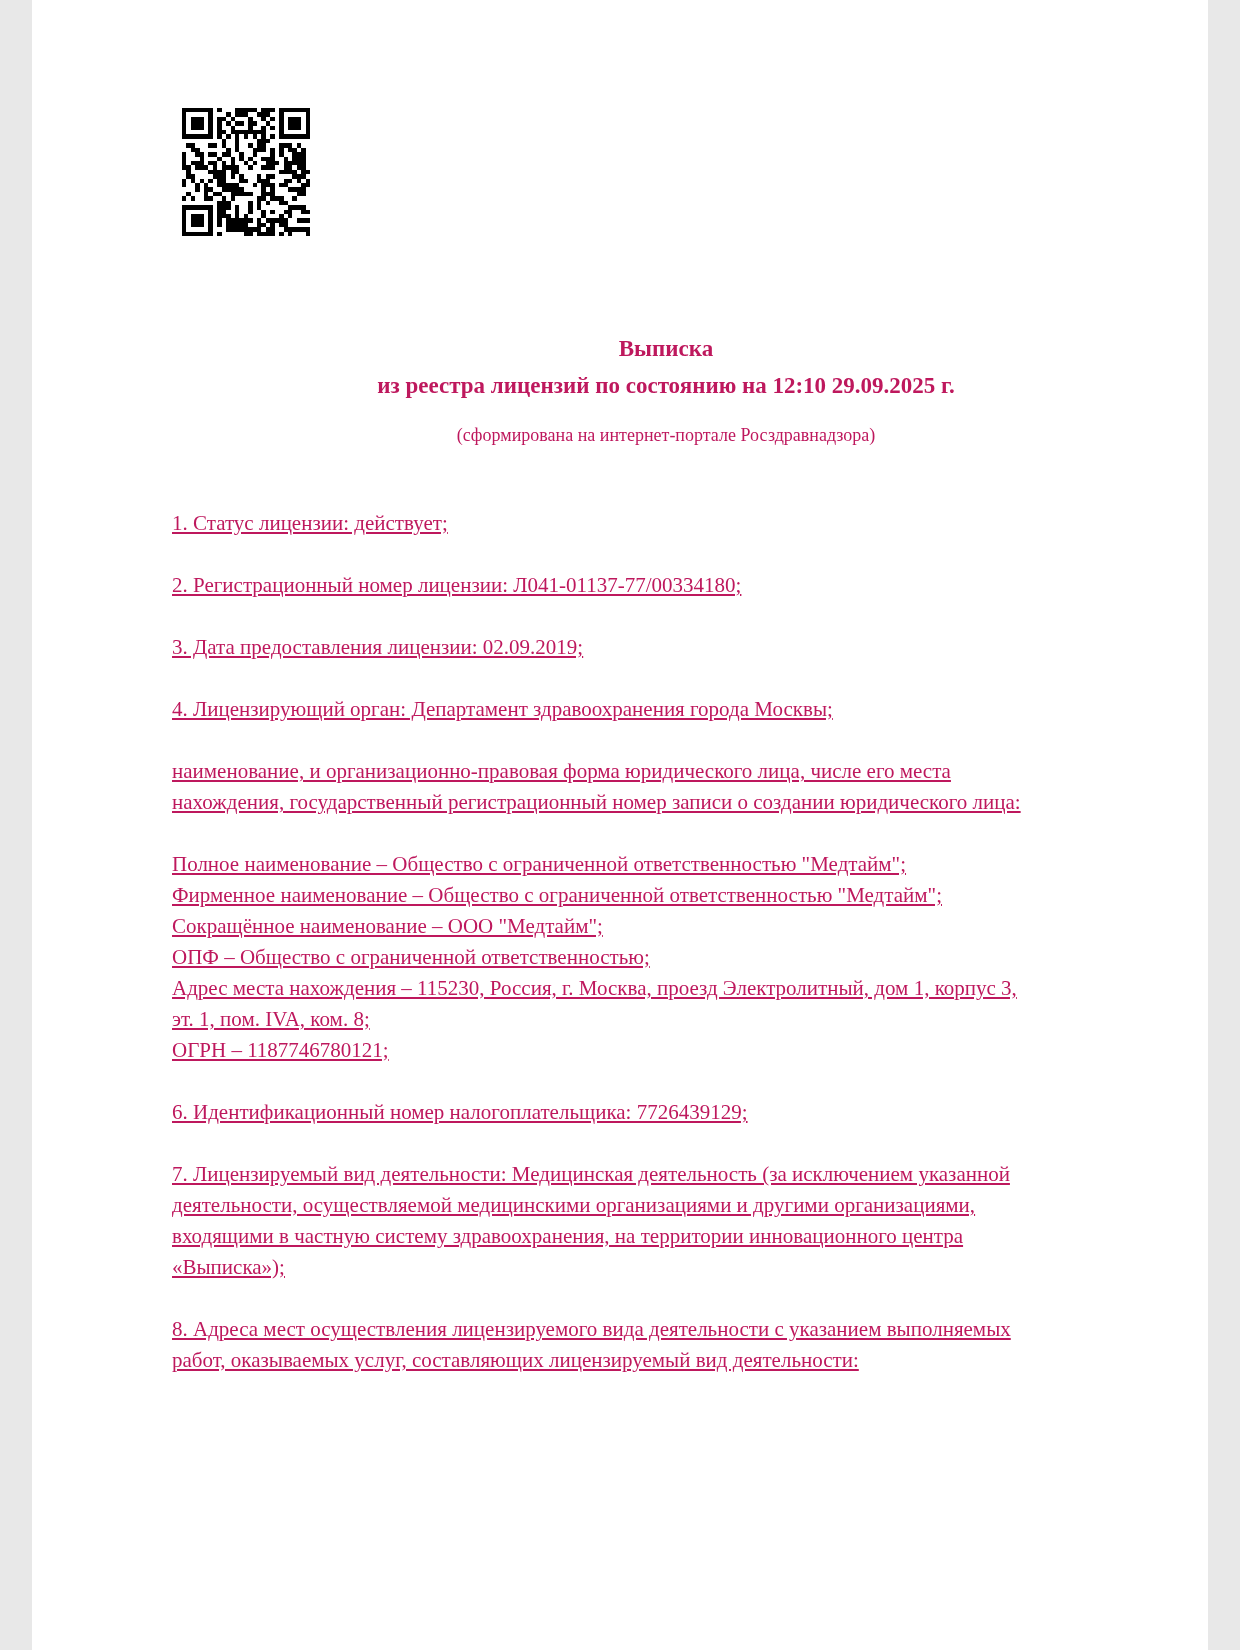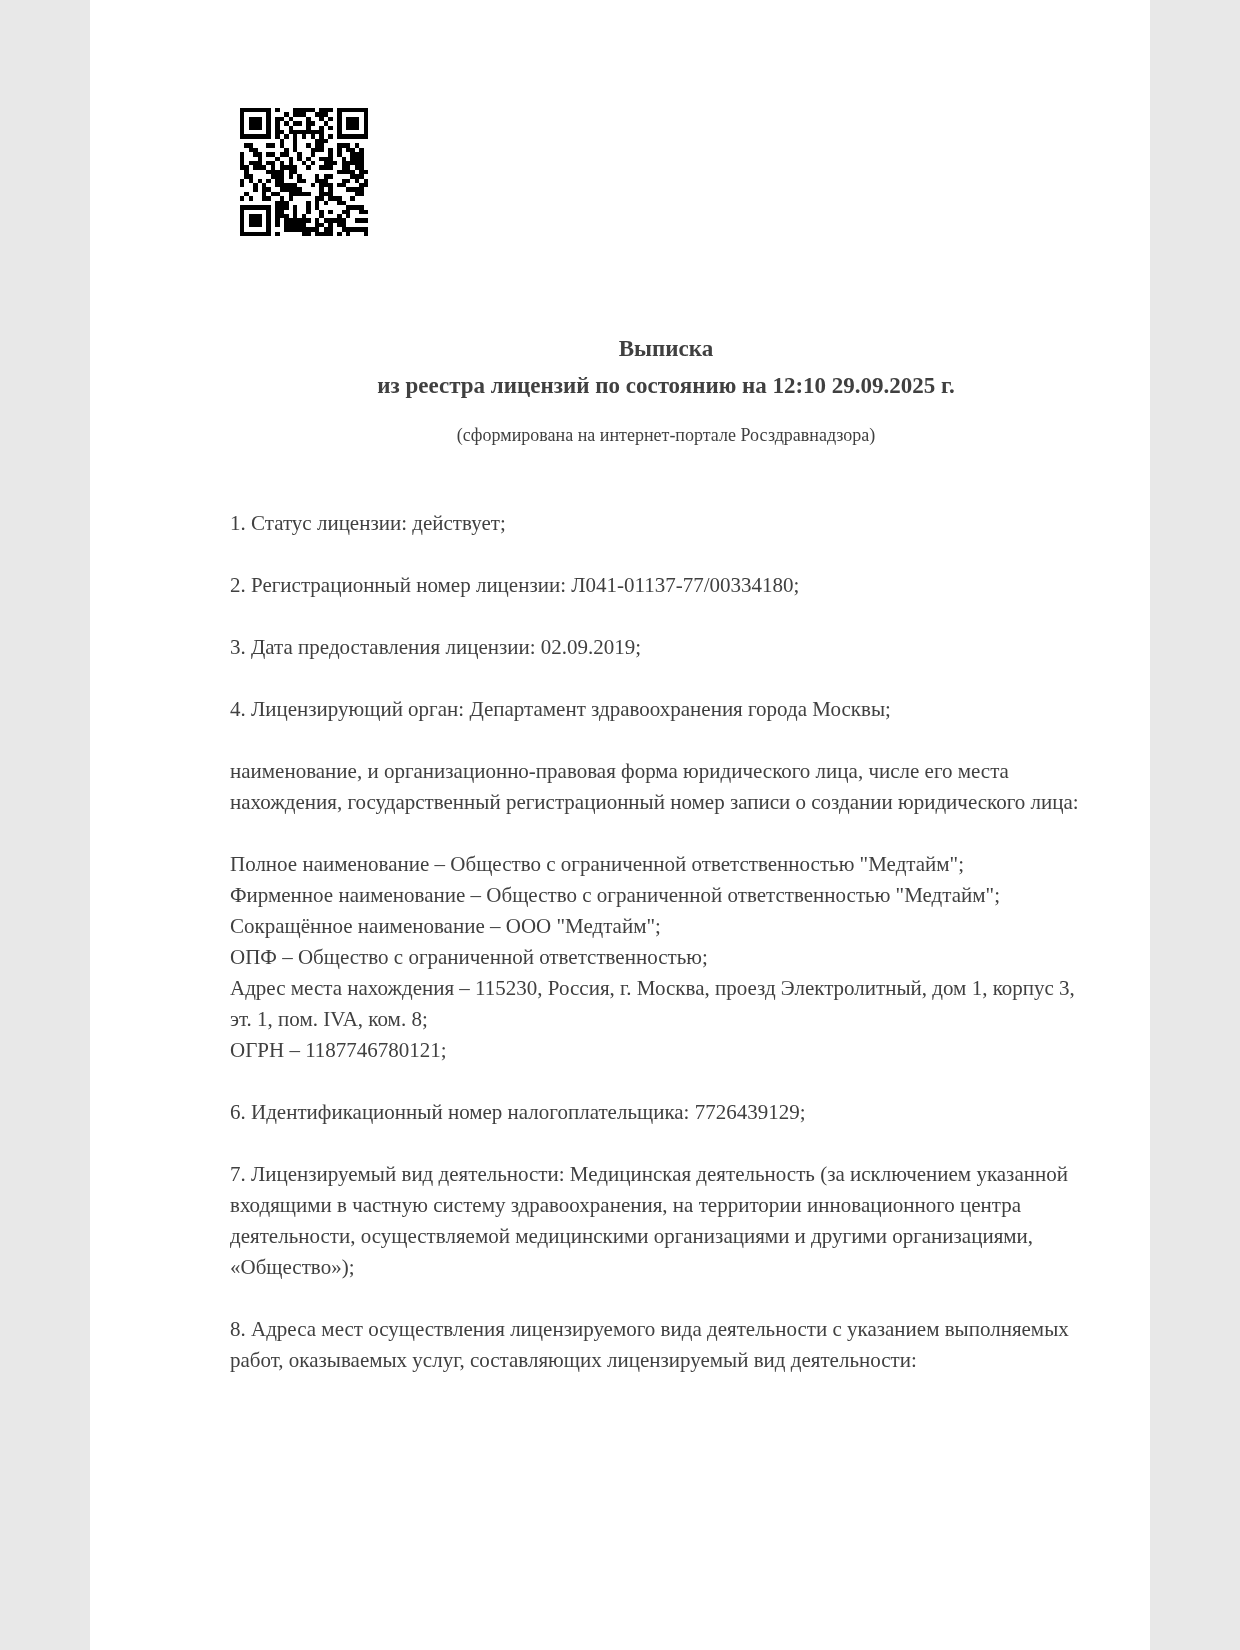--- a/index.html
+++ b/index.html
@@ -1,23 +1,23 @@
 <!DOCTYPE html>
 <html lang="ru"><head>
 <meta charset="utf-8">
 <title>Выписка из реестра лицензий</title>
 <style>
   html, body { margin: 0; padding: 0; background: #e8e8e8; }
   .page {
     position: relative;
-    width: 1060px;
+    width: 1176px;
     height: 1650px;
     margin: 0 auto;
     background: #ffffff;
-    color: #404040;
+    color: #be185d;
     font-family: "Liberation Serif", "DejaVu Serif", serif;
     overflow: hidden;
   }
   .qr {
     position: absolute;
     left: 150px;
     top: 108px;
     width: 128px;
     height: 128px;
   }
@@ -35,21 +35,21 @@
     margin-top: 20px;
     text-align: center;
     font-size: 18px;
     line-height: 22px;
   }
   .docbody {
     margin-top: 62px;
     font-size: 21px;
     line-height: 31px;
   }
-  .para { margin: 0 0 31px 0; }
+  .para { margin: 0 0 31px 0; text-decoration: underline; }
   .line { display: block; white-space: nowrap; }
 </style>
 </head>
 <body>
 
 <div class="page">
 
   <div class="qr">
     <svg xmlns="http://www.w3.org/2000/svg" viewBox="0 0 29 29">
         <path d="M0 0h1v1h-1zM1 0h1v1h-1zM2 0h1v1h-1zM3 0h1v1h-1zM4 0h1v1h-1zM5 0h1v1h-1zM6 0h1v1h-1zM8 0h1v1h-1zM12 0h1v1h-1zM13 0h1v1h-1zM14 0h1v1h-1zM15 0h1v1h-1zM16 0h1v1h-1zM18 0h1v1h-1zM19 0h1v1h-1zM20 0h1v1h-1zM22 0h1v1h-1zM23 0h1v1h-1zM24 0h1v1h-1zM25 0h1v1h-1zM26 0h1v1h-1zM27 0h1v1h-1zM28 0h1v1h-1zM0 1h1v1h-1zM6 1h1v1h-1zM10 1h1v1h-1zM12 1h1v1h-1zM13 1h1v1h-1zM14 1h1v1h-1zM17 1h1v1h-1zM18 1h1v1h-1zM19 1h1v1h-1zM22 1h1v1h-1zM28 1h1v1h-1zM0 2h1v1h-1zM2 2h1v1h-1zM3 2h1v1h-1zM4 2h1v1h-1zM6 2h1v1h-1zM8 2h1v1h-1zM9 2h1v1h-1zM11 2h1v1h-1zM15 2h1v1h-1zM18 2h1v1h-1zM20 2h1v1h-1zM22 2h1v1h-1zM24 2h1v1h-1zM25 2h1v1h-1zM26 2h1v1h-1zM28 2h1v1h-1zM0 3h1v1h-1zM2 3h1v1h-1zM3 3h1v1h-1zM4 3h1v1h-1zM6 3h1v1h-1zM8 3h1v1h-1zM10 3h1v1h-1zM12 3h1v1h-1zM13 3h1v1h-1zM15 3h1v1h-1zM16 3h1v1h-1zM19 3h1v1h-1zM22 3h1v1h-1zM24 3h1v1h-1zM25 3h1v1h-1zM26 3h1v1h-1zM28 3h1v1h-1zM0 4h1v1h-1zM2 4h1v1h-1zM3 4h1v1h-1zM4 4h1v1h-1zM6 4h1v1h-1zM8 4h1v1h-1zM11 4h1v1h-1zM15 4h1v1h-1zM18 4h1v1h-1zM20 4h1v1h-1zM22 4h1v1h-1zM24 4h1v1h-1zM25 4h1v1h-1zM26 4h1v1h-1zM28 4h1v1h-1zM0 5h1v1h-1zM6 5h1v1h-1zM8 5h1v1h-1zM9 5h1v1h-1zM11 5h1v1h-1zM12 5h1v1h-1zM13 5h1v1h-1zM14 5h1v1h-1zM15 5h1v1h-1zM16 5h1v1h-1zM17 5h1v1h-1zM18 5h1v1h-1zM22 5h1v1h-1zM28 5h1v1h-1zM0 6h1v1h-1zM1 6h1v1h-1zM2 6h1v1h-1zM3 6h1v1h-1zM4 6h1v1h-1zM5 6h1v1h-1zM6 6h1v1h-1zM8 6h1v1h-1zM10 6h1v1h-1zM12 6h1v1h-1zM14 6h1v1h-1zM16 6h1v1h-1zM18 6h1v1h-1zM20 6h1v1h-1zM22 6h1v1h-1zM23 6h1v1h-1zM24 6h1v1h-1zM25 6h1v1h-1zM26 6h1v1h-1zM27 6h1v1h-1zM28 6h1v1h-1zM9 7h1v1h-1zM12 7h1v1h-1zM17 7h1v1h-1zM18 7h1v1h-1zM19 7h1v1h-1zM1 8h1v1h-1zM2 8h1v1h-1zM6 8h1v1h-1zM7 8h1v1h-1zM9 8h1v1h-1zM12 8h1v1h-1zM15 8h1v1h-1zM17 8h1v1h-1zM18 8h1v1h-1zM22 8h1v1h-1zM23 8h1v1h-1zM24 8h1v1h-1zM26 8h1v1h-1zM2 9h1v1h-1zM3 9h1v1h-1zM10 9h1v1h-1zM12 9h1v1h-1zM16 9h1v1h-1zM17 9h1v1h-1zM18 9h1v1h-1zM20 9h1v1h-1zM22 9h1v1h-1zM24 9h1v1h-1zM25 9h1v1h-1zM27 9h1v1h-1zM0 10h1v1h-1zM3 10h1v1h-1zM4 10h1v1h-1zM6 10h1v1h-1zM7 10h1v1h-1zM9 10h1v1h-1zM10 10h1v1h-1zM13 10h1v1h-1zM16 10h1v1h-1zM20 10h1v1h-1zM22 10h1v1h-1zM25 10h1v1h-1zM26 10h1v1h-1zM27 10h1v1h-1zM0 11h1v1h-1zM4 11h1v1h-1zM8 11h1v1h-1zM11 11h1v1h-1zM13 11h1v1h-1zM15 11h1v1h-1zM18 11h1v1h-1zM19 11h1v1h-1zM20 11h1v1h-1zM23 11h1v1h-1zM25 11h1v1h-1zM26 11h1v1h-1zM27 11h1v1h-1zM0 12h1v1h-1zM2 12h1v1h-1zM3 12h1v1h-1zM4 12h1v1h-1zM6 12h1v1h-1zM7 12h1v1h-1zM9 12h1v1h-1zM11 12h1v1h-1zM14 12h1v1h-1zM16 12h1v1h-1zM19 12h1v1h-1zM20 12h1v1h-1zM21 12h1v1h-1zM23 12h1v1h-1zM24 12h1v1h-1zM25 12h1v1h-1zM26 12h1v1h-1zM27 12h1v1h-1zM0 13h1v1h-1zM1 13h1v1h-1zM3 13h1v1h-1zM4 13h1v1h-1zM5 13h1v1h-1zM7 13h1v1h-1zM9 13h1v1h-1zM10 13h1v1h-1zM11 13h1v1h-1zM12 13h1v1h-1zM15 13h1v1h-1zM18 13h1v1h-1zM19 13h1v1h-1zM20 13h1v1h-1zM23 13h1v1h-1zM24 13h1v1h-1zM26 13h1v1h-1zM27 13h1v1h-1zM1 14h1v1h-1zM6 14h1v1h-1zM7 14h1v1h-1zM8 14h1v1h-1zM9 14h1v1h-1zM11 14h1v1h-1zM12 14h1v1h-1zM22 14h1v1h-1zM23 14h1v1h-1zM24 14h1v1h-1zM25 14h1v1h-1zM27 14h1v1h-1zM28 14h1v1h-1zM1 15h1v1h-1zM2 15h1v1h-1zM7 15h1v1h-1zM8 15h1v1h-1zM9 15h1v1h-1zM11 15h1v1h-1zM13 15h1v1h-1zM17 15h1v1h-1zM19 15h1v1h-1zM20 15h1v1h-1zM25 15h1v1h-1zM26 15h1v1h-1zM27 15h1v1h-1zM0 16h1v1h-1zM2 16h1v1h-1zM4 16h1v1h-1zM6 16h1v1h-1zM8 16h1v1h-1zM9 16h1v1h-1zM13 16h1v1h-1zM14 16h1v1h-1zM17 16h1v1h-1zM18 16h1v1h-1zM19 16h1v1h-1zM23 16h1v1h-1zM24 16h1v1h-1zM26 16h1v1h-1zM28 16h1v1h-1zM0 17h1v1h-1zM3 17h1v1h-1zM5 17h1v1h-1zM8 17h1v1h-1zM9 17h1v1h-1zM10 17h1v1h-1zM11 17h1v1h-1zM12 17h1v1h-1zM16 17h1v1h-1zM18 17h1v1h-1zM19 17h1v1h-1zM20 17h1v1h-1zM22 17h1v1h-1zM23 17h1v1h-1zM27 17h1v1h-1zM28 17h1v1h-1zM3 18h1v1h-1zM5 18h1v1h-1zM6 18h1v1h-1zM9 18h1v1h-1zM10 18h1v1h-1zM11 18h1v1h-1zM12 18h1v1h-1zM13 18h1v1h-1zM18 18h1v1h-1zM20 18h1v1h-1zM24 18h1v1h-1zM25 18h1v1h-1zM26 18h1v1h-1zM27 18h1v1h-1zM1 19h1v1h-1zM5 19h1v1h-1zM7 19h1v1h-1zM8 19h1v1h-1zM11 19h1v1h-1zM12 19h1v1h-1zM13 19h1v1h-1zM14 19h1v1h-1zM15 19h1v1h-1zM18 19h1v1h-1zM19 19h1v1h-1zM20 19h1v1h-1zM26 19h1v1h-1zM27 19h1v1h-1zM0 20h1v1h-1zM2 20h1v1h-1zM5 20h1v1h-1zM6 20h1v1h-1zM9 20h1v1h-1zM11 20h1v1h-1zM17 20h1v1h-1zM18 20h1v1h-1zM20 20h1v1h-1zM21 20h1v1h-1zM22 20h1v1h-1zM25 20h1v1h-1zM8 21h1v1h-1zM9 21h1v1h-1zM10 21h1v1h-1zM15 21h1v1h-1zM17 21h1v1h-1zM19 21h1v1h-1zM22 21h1v1h-1zM23 21h1v1h-1zM0 22h1v1h-1zM1 22h1v1h-1zM2 22h1v1h-1zM3 22h1v1h-1zM4 22h1v1h-1zM5 22h1v1h-1zM6 22h1v1h-1zM8 22h1v1h-1zM9 22h1v1h-1zM10 22h1v1h-1zM12 22h1v1h-1zM15 22h1v1h-1zM17 22h1v1h-1zM24 22h1v1h-1zM25 22h1v1h-1zM26 22h1v1h-1zM27 22h1v1h-1zM0 23h1v1h-1zM6 23h1v1h-1zM8 23h1v1h-1zM9 23h1v1h-1zM12 23h1v1h-1zM15 23h1v1h-1zM18 23h1v1h-1zM20 23h1v1h-1zM23 23h1v1h-1zM24 23h1v1h-1zM27 23h1v1h-1zM28 23h1v1h-1zM0 24h1v1h-1zM2 24h1v1h-1zM3 24h1v1h-1zM4 24h1v1h-1zM6 24h1v1h-1zM8 24h1v1h-1zM9 24h1v1h-1zM10 24h1v1h-1zM12 24h1v1h-1zM14 24h1v1h-1zM18 24h1v1h-1zM22 24h1v1h-1zM24 24h1v1h-1zM0 25h1v1h-1zM2 25h1v1h-1zM3 25h1v1h-1zM4 25h1v1h-1zM6 25h1v1h-1zM8 25h1v1h-1zM10 25h1v1h-1zM11 25h1v1h-1zM12 25h1v1h-1zM13 25h1v1h-1zM14 25h1v1h-1zM15 25h1v1h-1zM17 25h1v1h-1zM19 25h1v1h-1zM20 25h1v1h-1zM21 25h1v1h-1zM22 25h1v1h-1zM23 25h1v1h-1zM26 25h1v1h-1zM27 25h1v1h-1zM28 25h1v1h-1zM0 26h1v1h-1zM2 26h1v1h-1zM3 26h1v1h-1zM4 26h1v1h-1zM6 26h1v1h-1zM8 26h1v1h-1zM10 26h1v1h-1zM11 26h1v1h-1zM12 26h1v1h-1zM13 26h1v1h-1zM14 26h1v1h-1zM17 26h1v1h-1zM18 26h1v1h-1zM20 26h1v1h-1zM22 26h1v1h-1zM23 26h1v1h-1zM0 27h1v1h-1zM6 27h1v1h-1zM10 27h1v1h-1zM11 27h1v1h-1zM12 27h1v1h-1zM13 27h1v1h-1zM14 27h1v1h-1zM15 27h1v1h-1zM16 27h1v1h-1zM17 27h1v1h-1zM19 27h1v1h-1zM20 27h1v1h-1zM23 27h1v1h-1zM24 27h1v1h-1zM25 27h1v1h-1zM26 27h1v1h-1zM27 27h1v1h-1zM28 27h1v1h-1zM0 28h1v1h-1zM1 28h1v1h-1zM2 28h1v1h-1zM3 28h1v1h-1zM4 28h1v1h-1zM5 28h1v1h-1zM6 28h1v1h-1zM8 28h1v1h-1zM14 28h1v1h-1zM15 28h1v1h-1zM17 28h1v1h-1zM18 28h1v1h-1zM19 28h1v1h-1zM20 28h1v1h-1zM22 28h1v1h-1zM24 28h1v1h-1zM28 28h1v1h-1z" fill="#000000"></path>
@@ -88,23 +88,23 @@
           <span class="line">ОПФ – Общество с ограниченной ответственностью;</span>
           <span class="line">Адрес места нахождения – 115230, Россия, г. Москва, проезд Электролитный, дом 1, корпус 3,</span>
           <span class="line">эт. 1, пом. IVA, ком. 8;</span>
           <span class="line">ОГРН – 1187746780121;</span>
         </p>
         <p class="para">
           <span class="line">6. Идентификационный номер налогоплательщика: 7726439129;</span>
         </p>
         <p class="para">
           <span class="line">7. Лицензируемый вид деятельности: Медицинская деятельность (за исключением указанной</span>
+          <span class="line">деятельности, осуществляемой медицинскими организациями и другими организациями,</span>
           <span class="line">входящими в частную систему здравоохранения, на территории инновационного центра</span>
-          <span class="line">деятельности, осуществляемой медицинскими организациями и другими организациями,</span>
-          <span class="line">«Общество»);</span>
+          <span class="line">«Выписка»);</span>
         </p>
         <p class="para">
           <span class="line">8. Адреса мест осуществления лицензируемого вида деятельности с указанием выполняемых</span>
           <span class="line">работ, оказываемых услуг, составляющих лицензируемый вид деятельности:</span>
         </p>
       </div>
   </div>
 
 </div>
 

